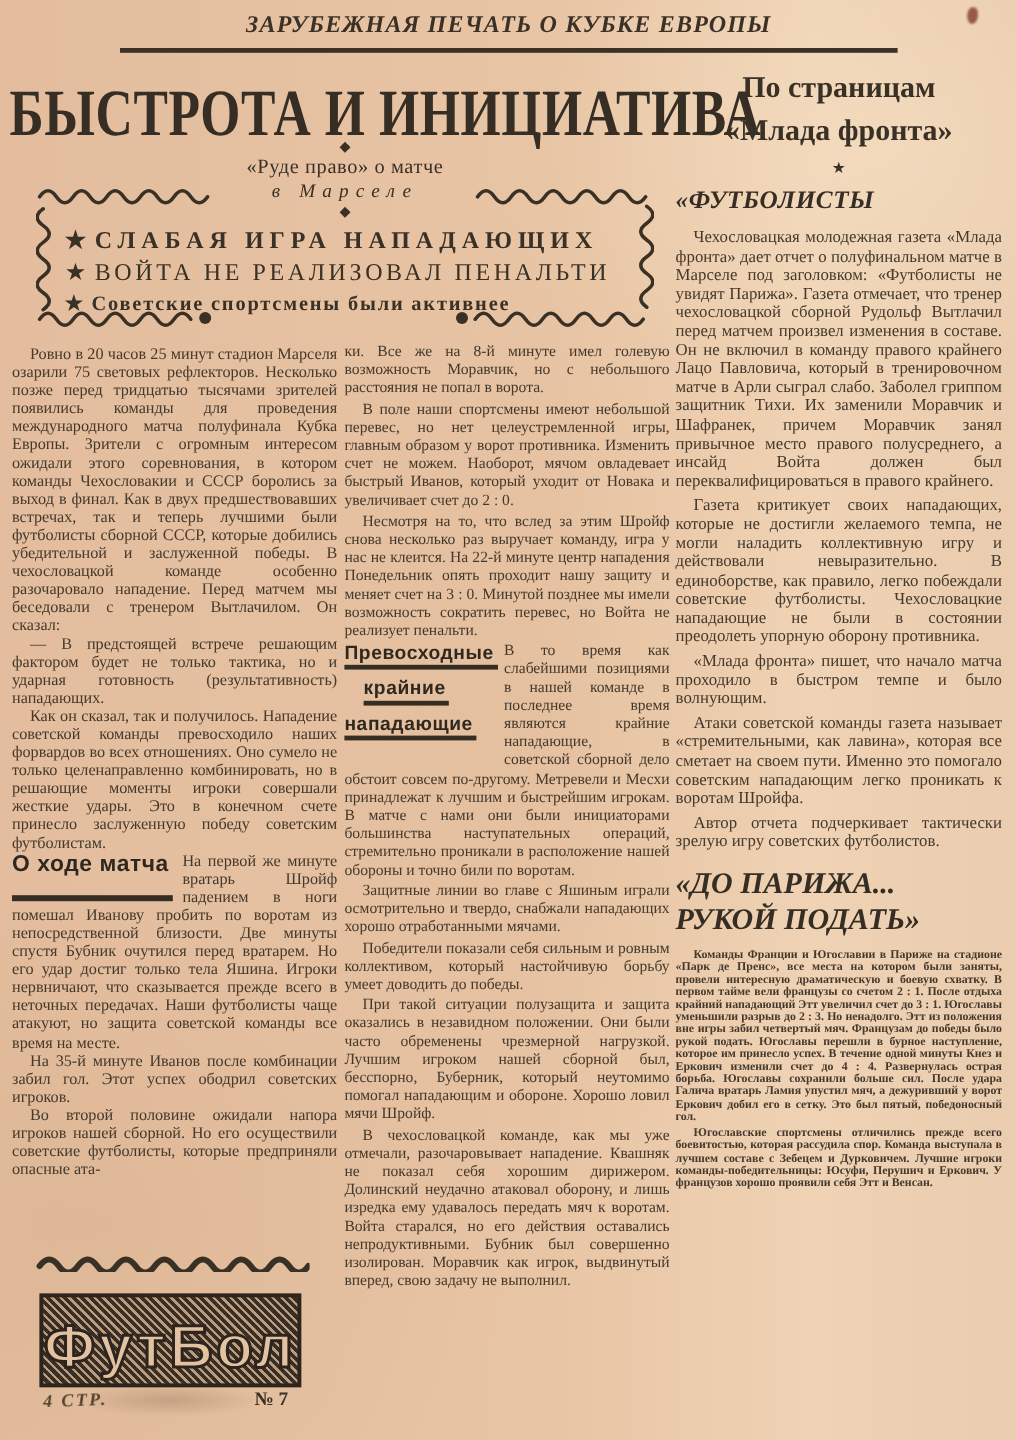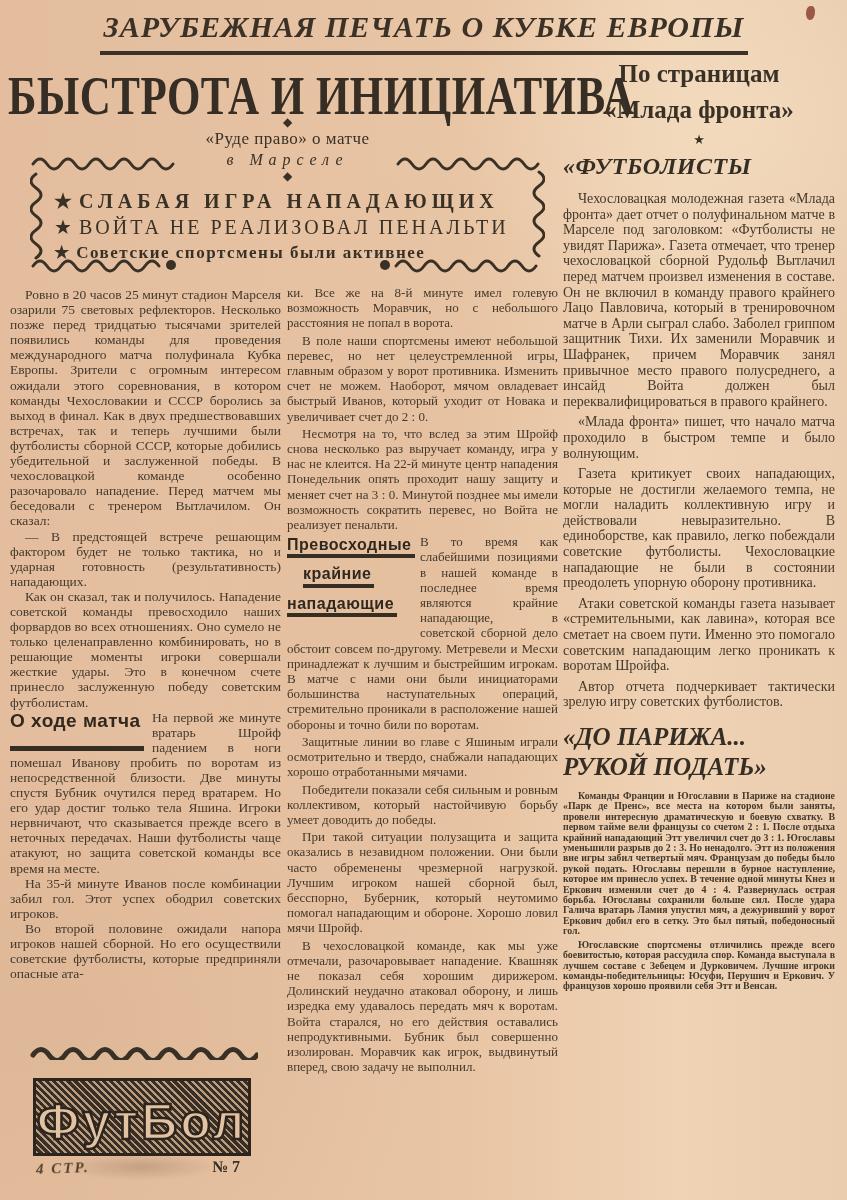--- a/index.html
+++ b/index.html
@@ -12,21 +12,21 @@
       radial-gradient(ellipse 300px 600px at 50% 50%, rgba(190,140,100,0.08), transparent 75%),
       linear-gradient(90deg,#e3bd9d 0%, #e8c5a5 55%, #efd3b4 80%, #eaccae 100%);
   }
   .speck{position:absolute;left:806px;top:6px;width:9px;height:14px;background:#8a4631;
     border-radius:55% 40% 60% 50%;filter:blur(0.7px);opacity:.85;}
   .smudge{position:absolute;left:66px;top:1154px;width:150px;height:26px;
     background:radial-gradient(closest-side,rgba(90,65,40,.22),transparent);filter:blur(1px);}
 
   
   .banner{position:absolute;left:100px;top:10px;width:648px;text-align:center;
-    font-size:30px;font-weight:700;font-style:italic;letter-spacing:1px;color:#3b3126;
+    font-size:20px;font-weight:700;font-style:italic;letter-spacing:1px;color:#3b3126;
     border-bottom:4px solid #3b3126;padding-bottom:7px;white-space:nowrap;}
   .headline{position:absolute;left:8px;top:64px;width:552px;margin:0;
     font-size:43px;font-weight:700;letter-spacing:0.5px;color:#362e24;white-space:nowrap;
     transform:scale(1.0,1.28);transform-origin:left top;}
   .kicker{position:absolute;left:560px;top:56px;width:278px;text-align:center;
     font-weight:700;font-size:25px;line-height:36px;color:#3a3126;}
 
   
   .subhead{position:absolute;left:30px;top:116px;width:515px;text-align:center;color:#3a3126;z-index:3;}
   .subhead .d{font-size:12px;line-height:13px;}
@@ -57,21 +57,21 @@
     font-family:"Liberation Sans","DejaVu Sans",sans-serif;font-weight:700;font-size:19px;
     letter-spacing:0.5px;color:#30281f;border-bottom:5px solid #362d23;padding-bottom:18px;}
   .inset-h3{float:left;width:124px;margin:3px 9px 2px 0;
     font-family:"Liberation Sans","DejaVu Sans",sans-serif;font-weight:700;font-size:16px;color:#30281f;}
   .inset-h3 .w{display:table;border-bottom:4px solid #362d23;padding:0 3px 2px 0;margin-bottom:8px;letter-spacing:0.5px;}
   .inset-h3 .c{margin-left:16px;}
 
   
   .star-sm{text-align:center;font-size:13px;line-height:15px;margin-bottom:5px;color:#3a3126;}
   .rh{font-style:italic;font-weight:700;color:#362e24;text-align:left;}
-  .rh1{margin:0 0 10px;font-size:24px;line-height:29px;letter-spacing:0.5px;}
+  .rh1{margin:0 0 10px;font-size:21px;line-height:29px;letter-spacing:0.5px;}
   .rh2{margin:12px 0 9px;font-size:25px;line-height:30px;}
   .small-sec{font-size:9.9px;line-height:10.4px;font-weight:700;}
   .small-sec p{margin-bottom:3px;}
 
   
   .divider{position:absolute;left:30px;top:1042px;}
   .logo-box{position:absolute;left:33px;top:1078px;width:218px;height:78px;
     border:3px solid #2c241d;box-sizing:border-box;background-color:#3a3028;
     background-image:
       repeating-linear-gradient(45deg, rgba(201,168,135,.9) 0 2px, transparent 2px 5px),
@@ -152,22 +152,22 @@
     <p class="ind">При такой ситуации полузащита и защита оказались в незавидном положении. Они были часто обременены чрезмерной нагрузкой. Лучшим игроком нашей сборной был, бесспорно, Буберник, который неутомимо помогал нападающим и обороне. Хорошо ловил мячи Шройф.</p>
     <p class="ind">В чехословацкой команде, как мы уже отмечали, разочаровывает нападение. Квашняк не показал себя хорошим дирижером. Долинский неудачно атаковал оборону, и лишь изредка ему удавалось передать мяч к воротам. Войта старался, но его действия оставались непродуктивными. Бубник был совершенно изолирован. Моравчик как игрок, выдвинутый вперед, свою задачу не выполнил.</p>
   </div>
 
   <div class="col col-right">
     <div class="star-sm">★</div>
     <h2 class="rh rh1">
       <div>«ФУТБОЛИСТЫ</div>
     </h2>
     <p class="ind bp">Чехословацкая молодежная газета «Млада фронта» дает отчет о полуфинальном матче в Марселе под заголовком: «Футболисты не увидят Парижа». Газета отмечает, что тренер чехословацкой сборной Рудольф Вытлачил перед матчем произвел изменения в составе. Он не включил в команду правого крайнего Лацо Павловича, который в тренировочном матче в Арли сыграл слабо. Заболел гриппом защитник Тихи. Их заменили Моравчик и Шафранек, причем Моравчик занял привычное место правого полусреднего, а инсайд Войта должен был переквалифицироваться в правого крайнего.</p>
+    <p class="ind bp">Газета критикует своих нападающих, которые не достигли желаемого темпа, не могли наладить коллективную игру и действовали невыразительно. В единоборстве, как правило, легко побеждали советские футболисты. Чехословацкие нападающие не были в состоянии преодолеть упорную оборону противника.</p>
     <p class="ind bp">«Млада фронта» пишет, что начало матча проходило в быстром темпе и было волнующим.</p>
-    <p class="ind bp">Газета критикует своих нападающих, которые не достигли желаемого темпа, не могли наладить коллективную игру и действовали невыразительно. В единоборстве, как правило, легко побеждали советские футболисты. Чехословацкие нападающие не были в состоянии преодолеть упорную оборону противника.</p>
     <p class="ind bp">Атаки советской команды газета называет «стремительными, как лавина», которая все сметает на своем пути. Именно это помогало советским нападающим легко проникать к воротам Шройфа.</p>
     <p class="ind bp">Автор отчета подчеркивает тактически зрелую игру советских футболистов.</p>
     <h2 class="rh rh2">
       <div>«ДО ПАРИЖА...</div>
       <div>РУКОЙ ПОДАТЬ»</div>
     </h2>
     <div class="small-sec">
       <p class="ind">Команды Франции и Югославии в Париже на стадионе «Парк де Пренс», все места на котором были заняты, провели интересную драматическую и боевую схватку. В первом тайме вели французы со счетом 2 : 1. После отдыха крайний нападающий Этт увеличил счет до 3 : 1. Югославы уменьшили разрыв до 2 : 3. Но ненадолго. Этт из положения вне игры забил четвертый мяч. Французам до победы было рукой подать. Югославы перешли в бурное наступление, которое им принесло успех. В течение одной минуты Кнез и Еркович изменили счет до 4 : 4. Развернулась острая борьба. Югославы сохранили больше сил. После удара Галича вратарь Ламия упустил мяч, а дежуривший у ворот Еркович добил его в сетку. Это был пятый, победоносный гол.</p>
       <p class="ind">Югославские спортсмены отличились прежде всего боевитостью, которая рассудила спор. Команда выступала в лучшем составе с Зебецем и Дурковичем. Лучшие игроки команды-победительницы: Юсуфи, Перушич и Еркович. У французов хорошо проявили себя Этт и Венсан.</p>
     </div>

